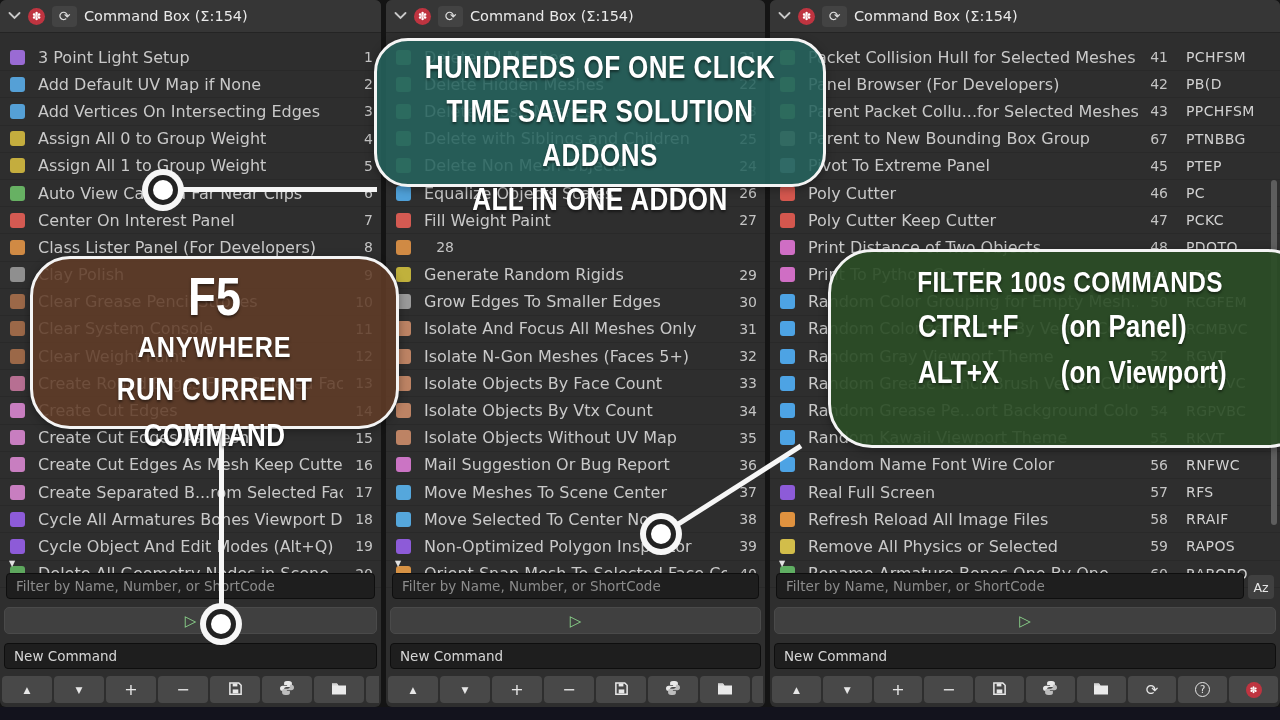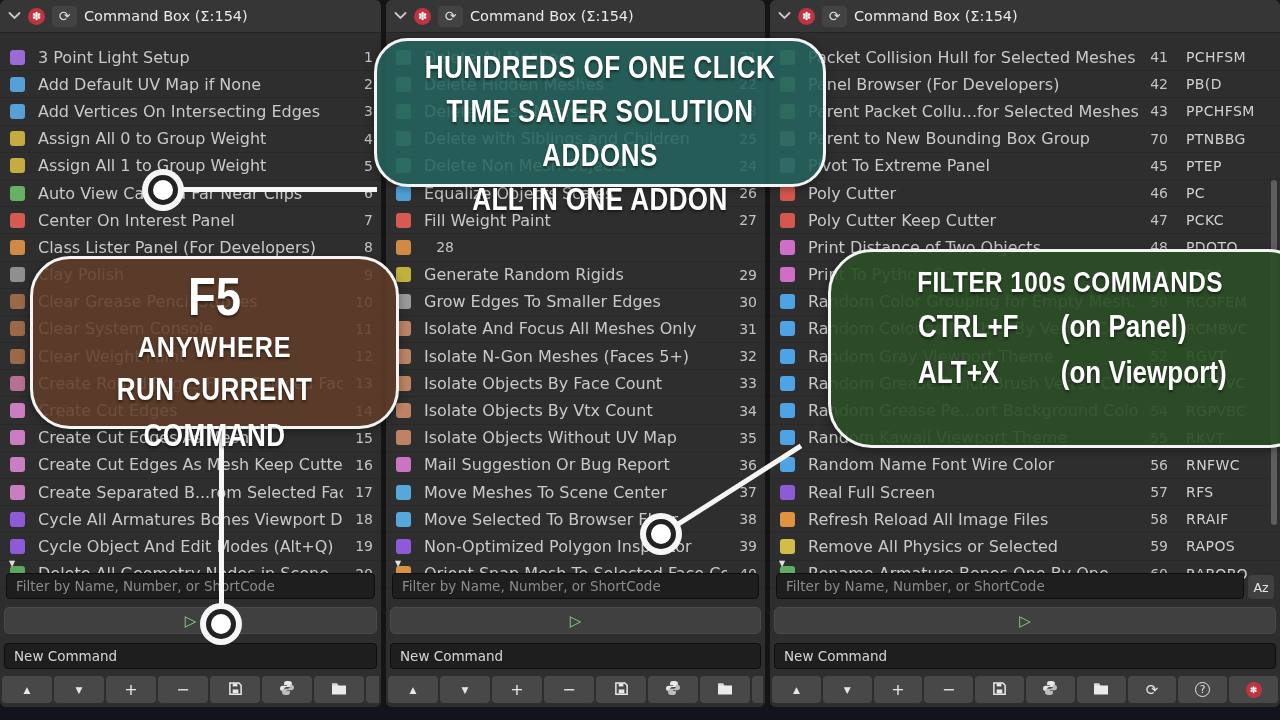--- a/index.html
+++ b/index.html
@@ -396,21 +396,21 @@
 
   </div>
       <div class="row">
     <span class="swatch" style="background: rgb(85, 167, 220);"></span>
     <span class="rname">Move Meshes To Scene Center</span>
     <span class="rnum">37</span>
 
   </div>
       <div class="row">
     <span class="swatch" style="background: rgb(85, 167, 220);"></span>
-    <span class="rname">Move Selected To Browser Floor</span>
+    <span class="rname">Move Selected To Center None</span>
     <span class="rnum">38</span>
 
   </div>
       <div class="row">
     <span class="swatch" style="background: rgb(141, 91, 216);"></span>
     <span class="rname">Non-Optimized Polygon Inspector</span>
     <span class="rnum">39</span>
 
   </div>
       <div class="row">
@@ -501,21 +501,21 @@
   </div>
       <div class="row">
     <span class="swatch" style="background: rgb(97, 161, 89);"></span>
     <span class="rname">Parent Packet Collu...for Selected Meshes</span>
     <span class="rnum">43</span>
     <span class="rcode">PPCHFSM</span>
   </div>
       <div class="row">
     <span class="swatch" style="background: rgb(142, 154, 132);"></span>
     <span class="rname">Parent to New Bounding Box Group</span>
-    <span class="rnum">70</span>
+    <span class="rnum">67</span>
     <span class="rcode">PTNBBG</span>
   </div>
       <div class="row">
     <span class="swatch" style="background: rgb(123, 155, 160);"></span>
     <span class="rname">Pivot To Extreme Panel</span>
     <span class="rnum">45</span>
     <span class="rcode">PTEP</span>
   </div>
       <div class="row">
     <span class="swatch" style="background: rgb(212, 87, 78);"></span>

